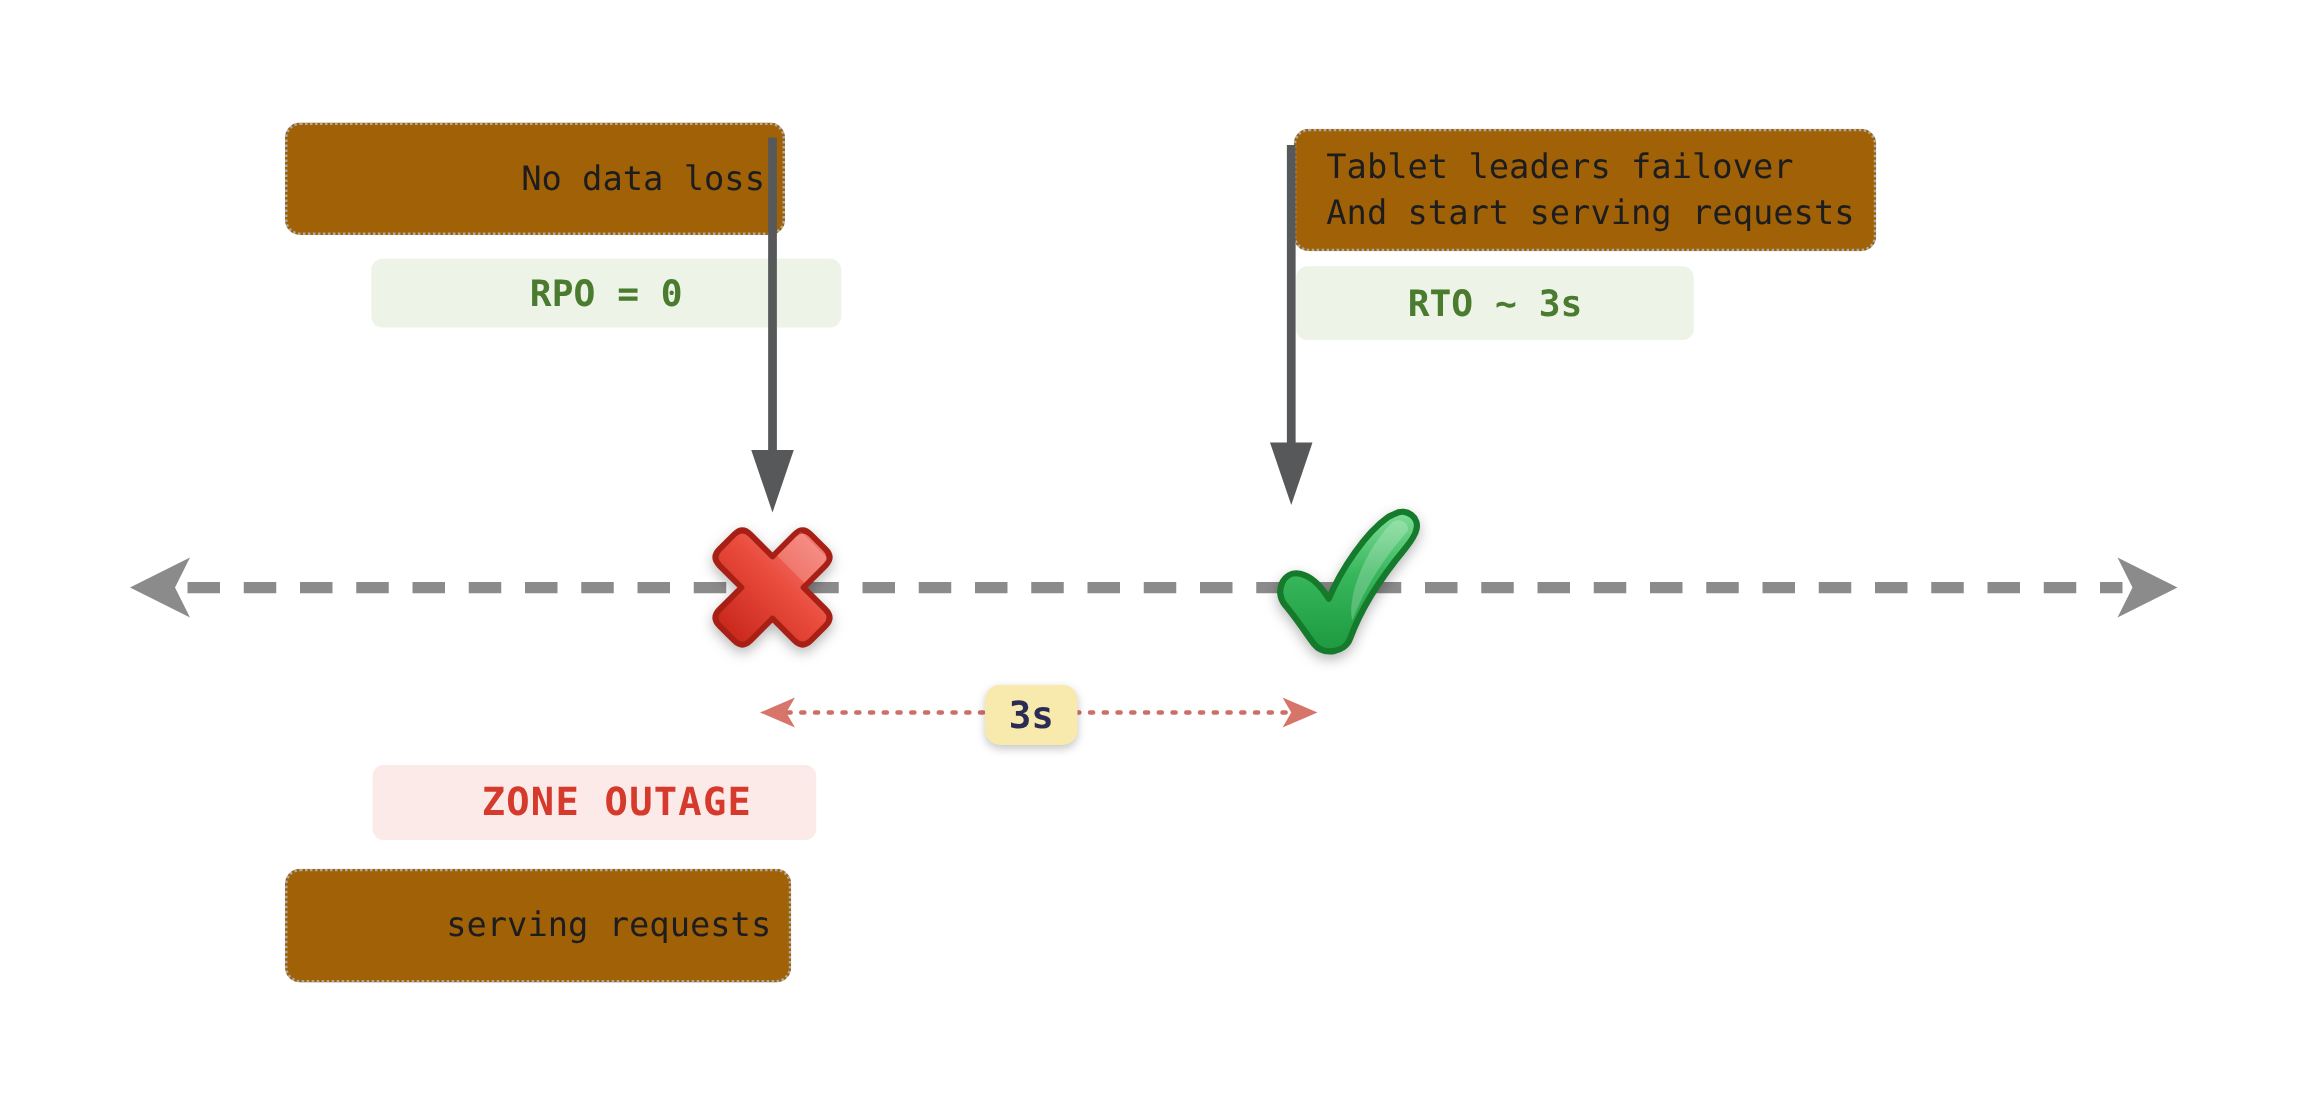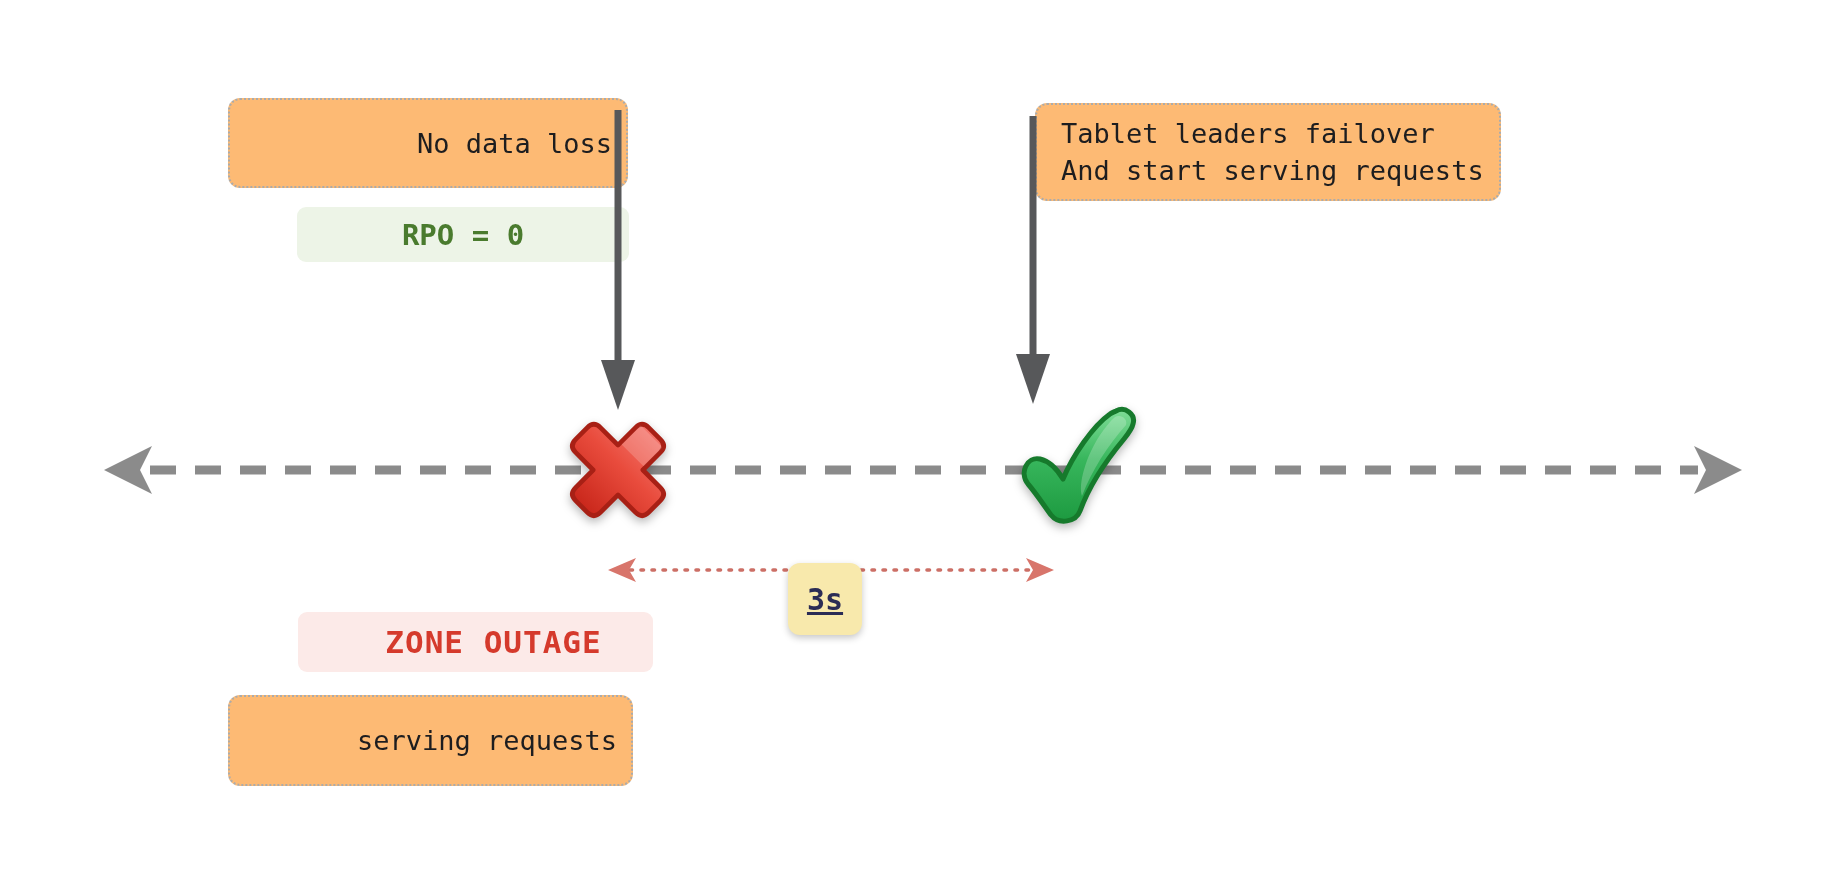--- a/index.html
+++ b/index.html
@@ -3,21 +3,21 @@
 <meta charset="utf-8">
 <style>
   html,body{margin:0;padding:0;background:#ffffff;}
   .canvas{
     position:relative;width:1846px;height:890px;background:#ffffff;overflow:hidden;
     font-family:"DejaVu Sans Mono","Liberation Mono",monospace;color:#1d1d1f;
   }
   .abs{position:absolute;}
   
   .note-box{
-    border:2px dotted #ababab;border-radius:12px;background:#fdba74;
+    border:2px dotted #ababab;border-radius:12px;background:#a16207;
     display:flex;flex-direction:column;justify-content:center;
     font-size:27px;line-height:37px;white-space:pre;text-align:center;
   }
   .note-right{align-items:flex-end;padding-right:14px;}
   .note-left{align-items:flex-start;padding-left:24px;}
   
   .badge{
     display:flex;align-items:center;justify-content:center;
     border-radius:9px;font-weight:bold;
   }
@@ -32,29 +32,32 @@
 </style>
 </head>
 <body>
 
 <div class="canvas">
 
   <div class="abs note-box note-right" style="left:228px;top:98px;width:382px;height:86px;">
     <span>No data loss</span>
   </div>
 
-  <div class="abs badge badge-green" style="left:297px;top:207px;width:332px;height:55px;">
+  <div class="abs badge badge-green" style="left:297px;top:207px;width:376px;height:55px;">
     <span>RPO = 0</span>
   </div>
 
   <div class="abs note-box note-left" style="left:1035px;top:103px;width:438px;height:94px;">
     <span>Tablet leaders failover</span>
     <span>And start serving requests</span>
   </div>
 
+  <div class="abs badge badge-green" style="left:1037px;top:213px;width:318px;height:59px;">
+    <span>RTO ~ 3s</span>
+  </div>
 
   <div class="abs" style="left:596px;top:108px;">
     <svg width="44" height="304" viewBox="0 0 44 304">
       <line x1="22" y1="2" x2="22" y2="256" stroke="#57585a" stroke-width="7"></line>
       <polygon points="5,252 39,252 22,302" fill="#57585a"></polygon>
     </svg>
   </div>
 
   <div class="abs" style="left:1011px;top:114px;">
     <svg width="44" height="292" viewBox="0 0 44 292">
@@ -102,21 +105,21 @@
   </div>
 
   <div class="abs" style="left:600px;top:548px;">
     <svg width="462" height="44" viewBox="0 0 462 44">
       <line x1="30" y1="22" x2="432" y2="22" stroke="#cc6f66" stroke-width="3.6" stroke-dasharray="2.5 8.5" stroke-linecap="round"></line>
       <polygon points="8,22 36,10 29,22 36,34" fill="#d8756b"></polygon>
       <polygon points="454,22 426,10 433,22 426,34" fill="#d8756b"></polygon>
     </svg>
   </div>
 
-  <div class="abs badge badge-time" style="left:788px;top:563px;width:74px;height:72px;text-decoration:underline;">
+  <div class="abs badge badge-time" style="left:788px;top:548px;width:74px;height:48px;">
     <span>3s</span>
   </div>
 
   <div class="abs badge badge-red" style="left:298px;top:612px;width:319px;height:60px;">
     <span>ZONE OUTAGE</span>
   </div>
 
   <div class="abs note-box note-right" style="left:228px;top:695px;width:387px;height:87px;">
     <span>serving requests</span>
   </div>

